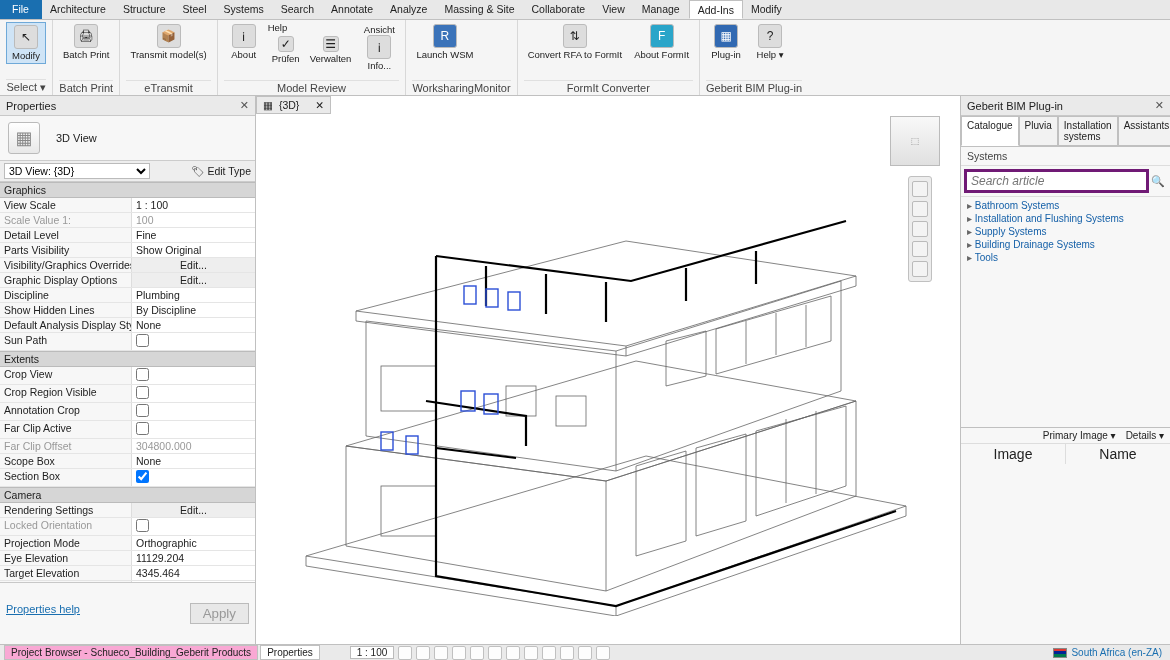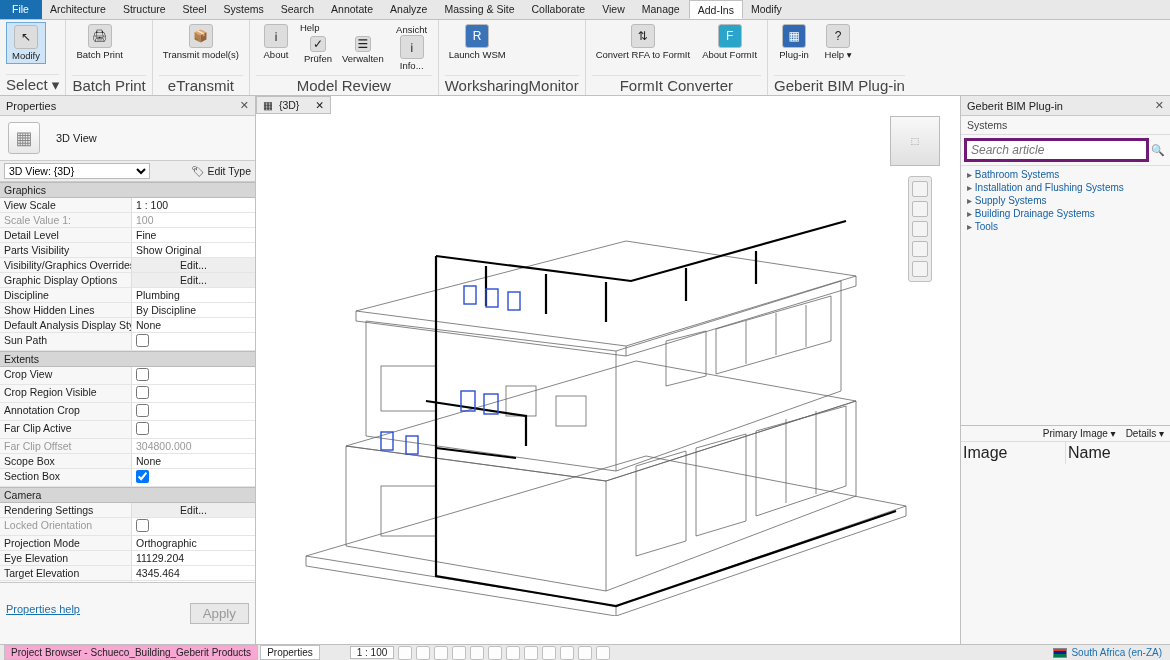--- a/index.html
+++ b/index.html
@@ -12,21 +12,21 @@
   .menubar .tab.active { background: #fff; border: 1px solid #c0c0c0; border-bottom: 1px solid #fff; }
 
   
   .ribbon { display: flex; background: #f5f5f5; height: 76px; border-bottom: 1px solid #c0c0c0; }
   .ribbon-group { display: flex; flex-direction: column; border-right: 1px solid #d8d8d8; padding: 2px 6px 1px 6px; }
   .ribbon-btns { display: flex; gap: 4px; flex: 1; align-items: flex-start; }
   .ribbon-btn { display: flex; flex-direction: column; align-items: center; justify-content: flex-start; padding: 2px 4px; cursor: pointer; min-width: 40px; }
   .ribbon-btn.active { background: #cfe4f6; border: 1px solid #6fa9d8; }
   .ribbon-btn .icon { width: 24px; height: 24px; background: #ddd; border: 1px solid #bbb; border-radius: 3px; margin-bottom: 2px; display:flex;align-items:center;justify-content:center;font-size:12px;}
   .ribbon-btn .label { font-size: 9.5px; text-align: center; line-height: 1.05; }
-  .ribbon-caption { font-size: 15px; text-align: center; color: #444; padding-top: 1px; border-top: 1px solid #e0e0e0; }
+  .ribbon-caption { font-size: 11px; text-align: center; color: #444; padding-top: 1px; border-top: 1px solid #e0e0e0; }
 
   
   .main { display: flex; height: 548px; }
   .panel { border-right: 1px solid #c0c0c0; background: #f7f7f7; display: flex; flex-direction: column; }
   .left { width: 256px; }
   .right { width: 210px; border-right: none; border-left: 1px solid #c0c0c0; }
   .canvas { flex: 1; background: #fff; position: relative; }
 
   .panel-title { background: #eaeaea; padding: 3px 6px; font-size: 11px; border-bottom: 1px solid #c8c8c8; display: flex; justify-content: space-between; align-items: center; }
   .panel-title .x { cursor: pointer; color: #555; }
@@ -75,21 +75,21 @@
   .right .section-head { padding:3px 6px; font-size:10.5px; color:#444; border-bottom:1px solid #ddd; }
   .right .search { display:flex; padding:3px; border-bottom:1px solid #ddd; }
   .right .search input { flex:1; font-size:12px; padding:2px 4px; border:3px solid #701a75; font-style:italic; color:#888; }
   .right .search .mag { width:18px; display:flex; align-items:center; justify-content:center; cursor:pointer; }
   .tree { padding:2px 4px; font-size:10px; }
   .tree-item { padding:1px 2px; cursor:pointer; color:#1560a8; }
   .tree-item::before { content:"▸ "; color:#666; }
   .right .lower { border-top:1px solid #c0c0c0; }
   .right .lower-head { display:flex; justify-content:flex-end; gap:10px; padding:2px 6px; font-size:10px; cursor:pointer; }
   .right .lower-cols { display:flex; border-top:1px solid #ddd; }
-  .right .lower-cols div { flex:1; padding:2px; border-right:1px solid #ddd; font-size:16px; }
+  .right .lower-cols div { flex:1; text-align:center; padding:2px; border-right:1px solid #ddd; font-size:14px; }
 
   
   .viewcube { position:absolute; top:20px; right:20px; width:50px; height:50px; border:1px solid #bbb; background:linear-gradient(#f8f8f8,#e0e0e0); color:#888; font-size:9px; display:flex; align-items:center; justify-content:center; }
   .navbar { position:absolute; top:80px; right:28px; width:24px; background:rgba(230,230,230,.7); border:1px solid #c0c0c0; border-radius:3px; padding:4px 0; display:flex; flex-direction:column; align-items:center; gap:4px; }
   .navbar .nbtn { width:16px; height:16px; border:1px solid #bbb; background:#f4f4f4; border-radius:2px; cursor:pointer; }
 
   
   svg.building { position:absolute; left:30px; top:40px; }
 </style>
 </head>
@@ -407,20 +407,26 @@
       <div class="nbtn"></div>
       <div class="nbtn"></div>
     </div>
   </div>
 
   <div class="panel right">
     <div class="panel-title">
       <span>Geberit BIM Plug-in</span>
       <span class="x">✕</span>
     </div>
+    <div class="tabs">
+      <div class="t active">Catalogue</div>
+      <div class="t">Pluvia</div>
+      <div class="t">Installation systems</div>
+      <div class="t">Assistants</div>
+    </div>
     <div class="section-head">Systems</div>
     <div class="search">
       <input placeholder="Search article" style="">
       <div class="mag">🔍</div>
     </div>
     <div class="tree">
       <div class="tree-item">Bathroom Systems</div>
       <div class="tree-item">Installation and Flushing Systems</div>
       <div class="tree-item">Supply Systems</div>
       <div class="tree-item">Building Drainage Systems</div>

